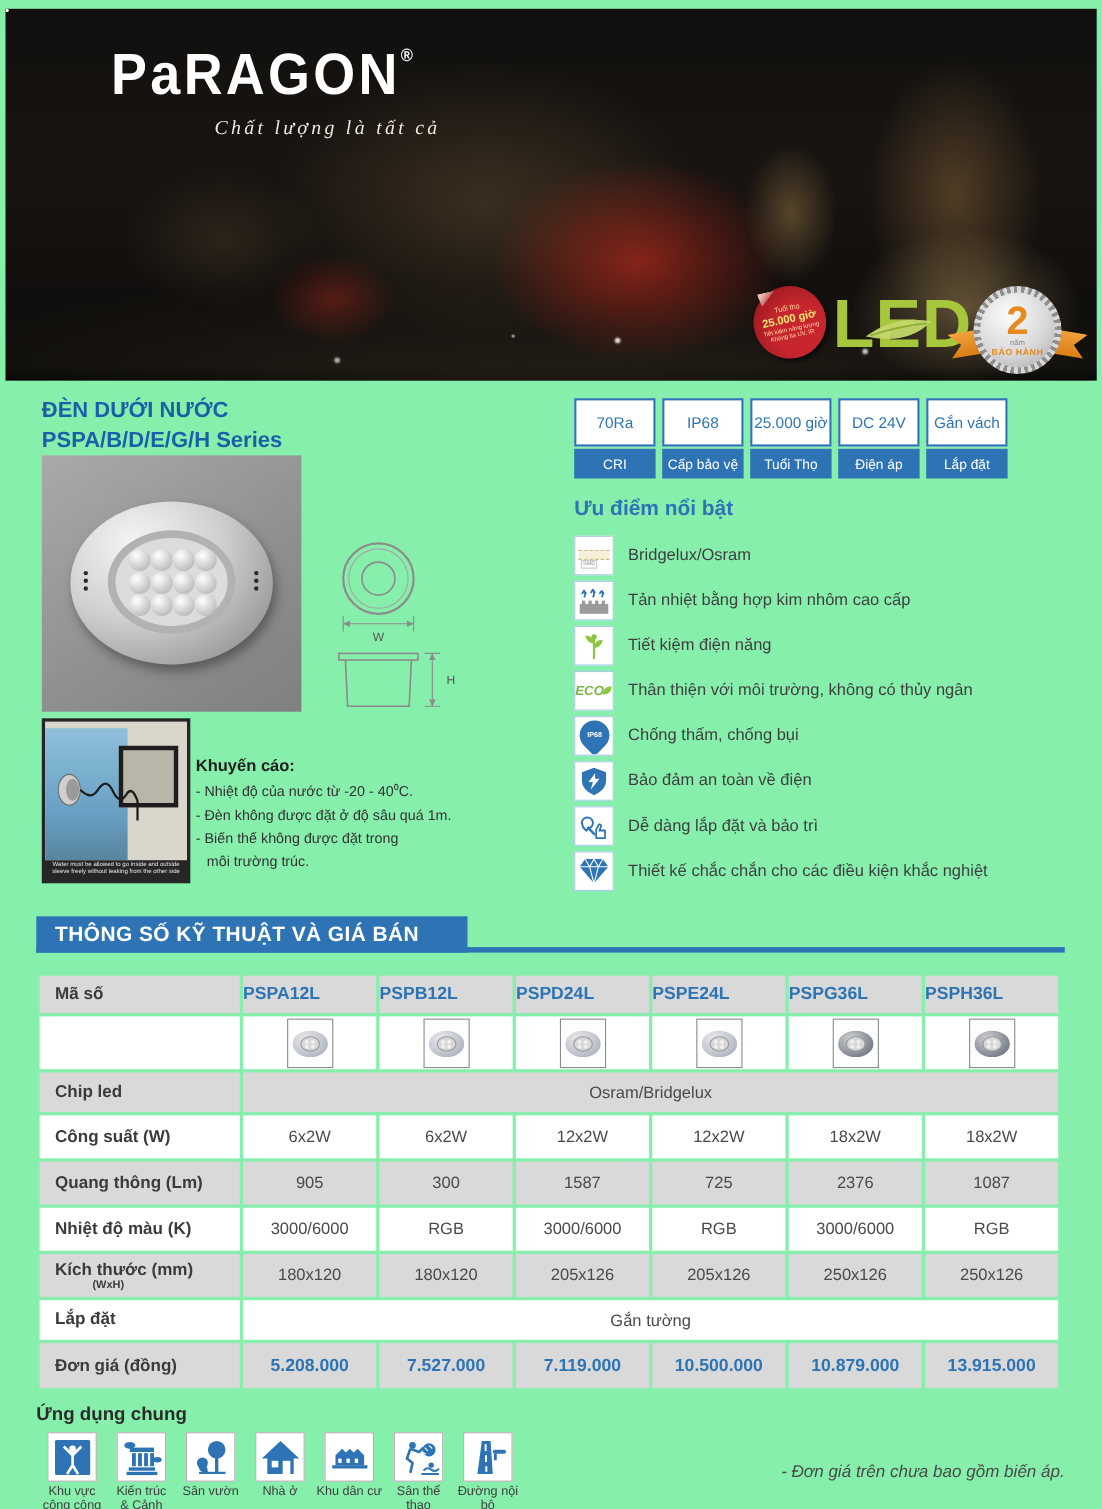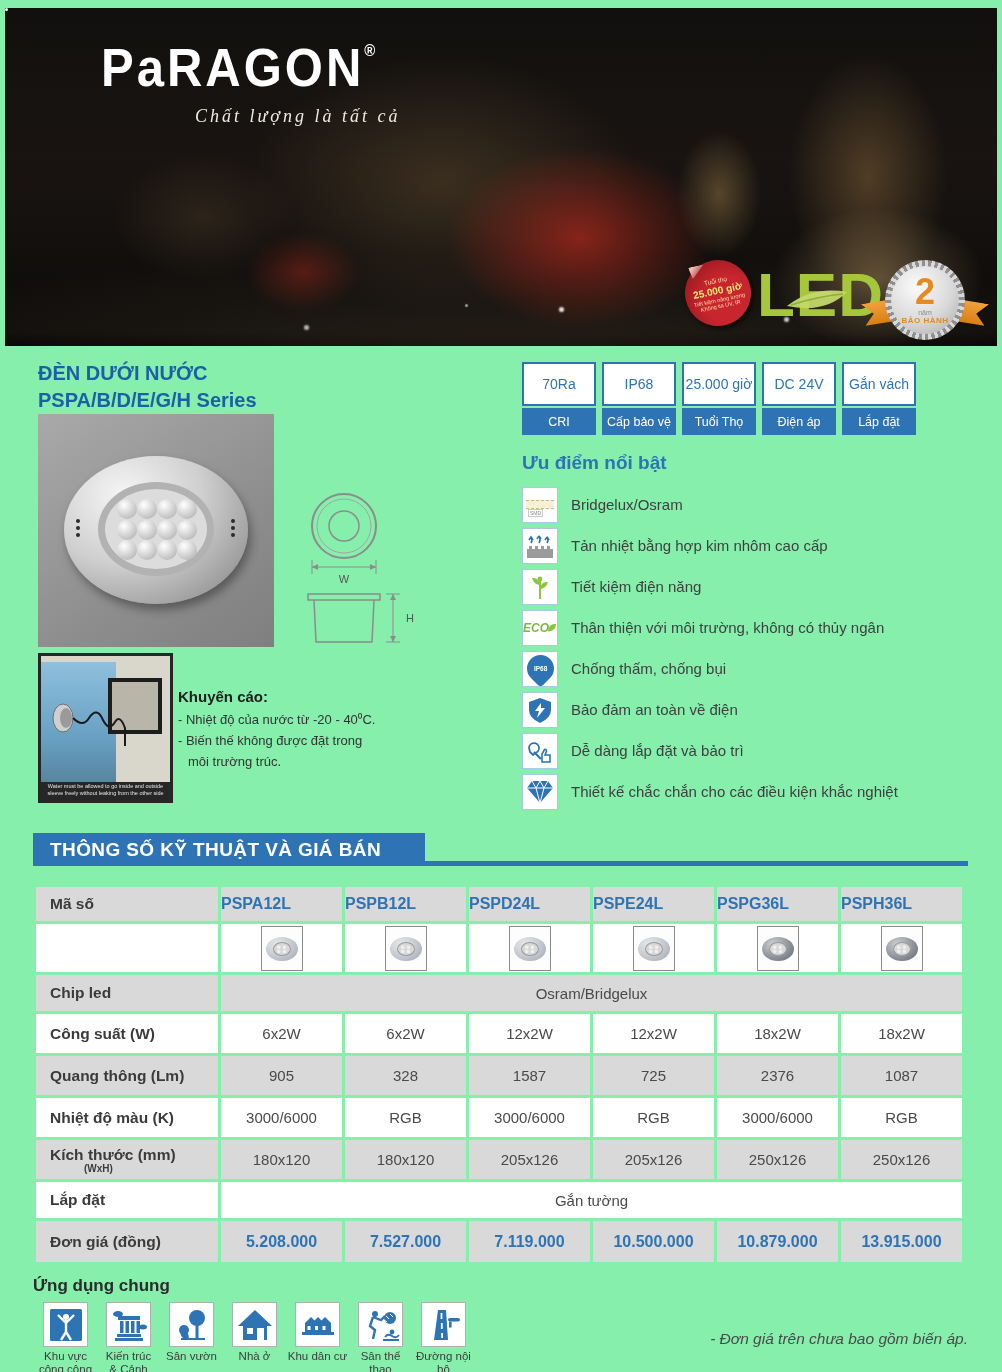--- a/index.html
+++ b/index.html
@@ -243,20 +243,21 @@
         <ellipse cx="17" cy="32" rx="6" ry="10" fill="#9a9a9a"></ellipse>
         <path d="M24,32 q10,10 16,0 q8,-12 14,2 q6,12 12,2 q5,-8 10,6 v18" fill="none" stroke="#1a1a1a" stroke-width="2"></path>
       </svg>
     </div>
     <div class="install-caption">Water must be allowed to go inside and outside sleeve freely without leaking from the other side</div>
   </div>
 
   <div class="warning">
     <div class="w-title">Khuyến cáo:</div>
     <div class="w-line">- Nhiệt độ của nước từ -20 - 40⁰C.</div>
+    <div class="w-line">- Đèn không được đặt ở độ sâu quá 1m.</div>
     <div class="w-line">- Biến thế không được đặt trong</div>
     <div class="w-line indent">môi trường trúc.</div>
   </div>
 
   <div class="badges">
     <div class="badge">
       <div class="badge-top">70Ra</div>
       <div class="badge-bottom">CRI</div>
     </div>
     <div class="badge">
@@ -432,21 +433,21 @@
       <td class="white val">6x2W</td>
       <td class="white val">6x2W</td>
       <td class="white val">12x2W</td>
       <td class="white val">12x2W</td>
       <td class="white val">18x2W</td>
       <td class="white val">18x2W</td>
     </tr>
     <tr class="r-val">
       <td class="gray lbl">Quang thông (Lm)</td>
       <td class="gray val">905</td>
-      <td class="gray val">328</td>
+      <td class="gray val">300</td>
       <td class="gray val">1587</td>
       <td class="gray val">725</td>
       <td class="gray val">2376</td>
       <td class="gray val">1087</td>
     </tr>
     <tr class="r-val">
       <td class="white lbl">Nhiệt độ màu (K)</td>
       <td class="white val">3000/6000</td>
       <td class="white val">RGB</td>
       <td class="white val">3000/6000</td>

